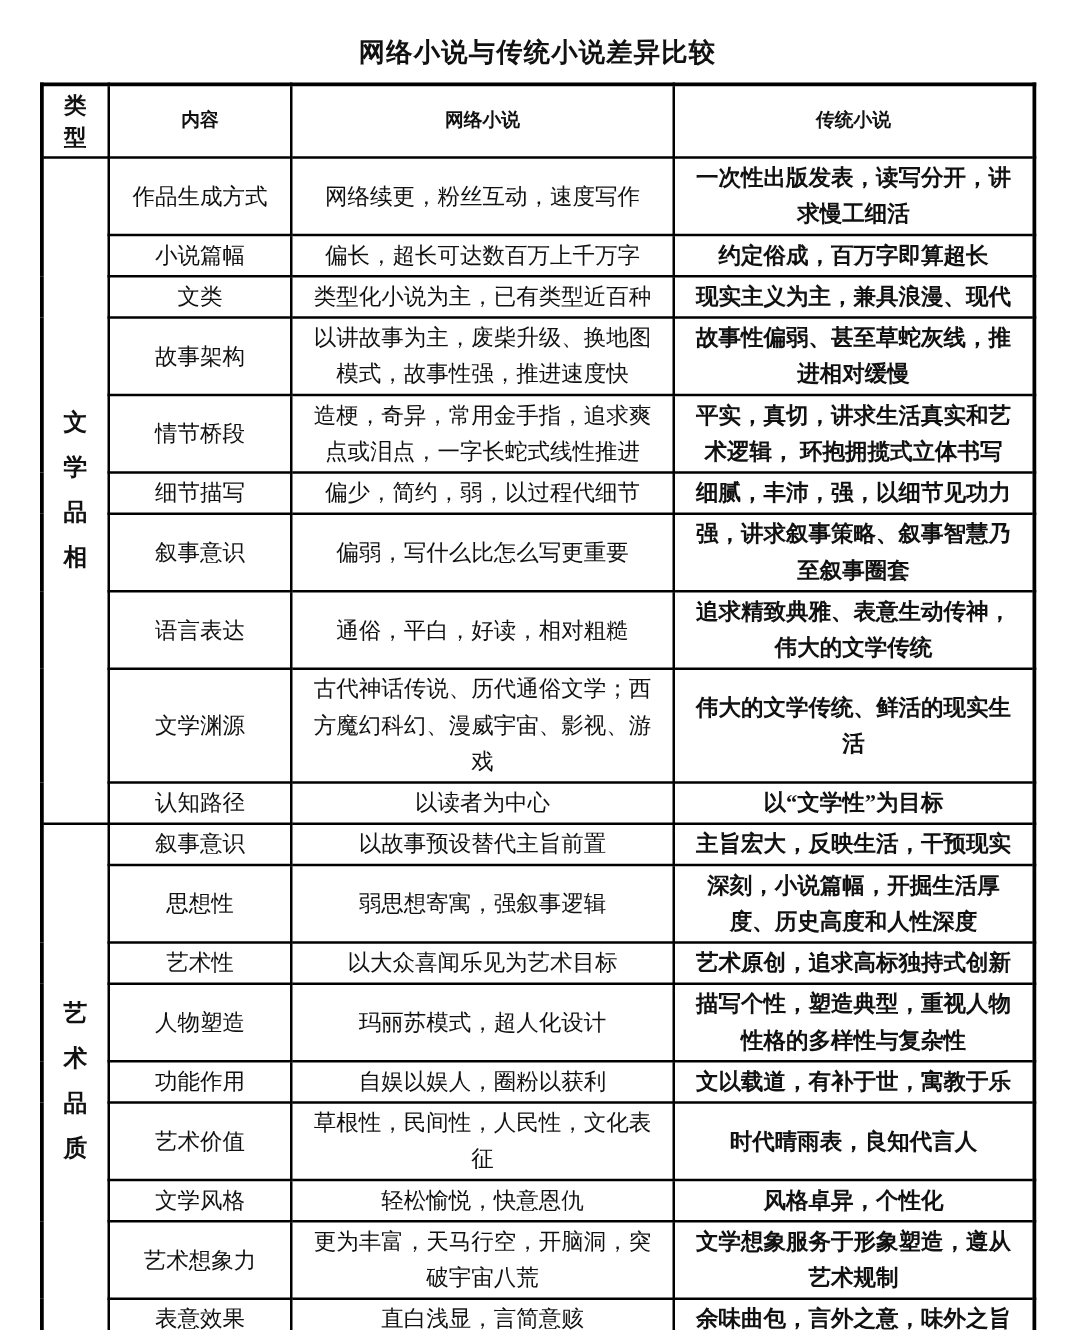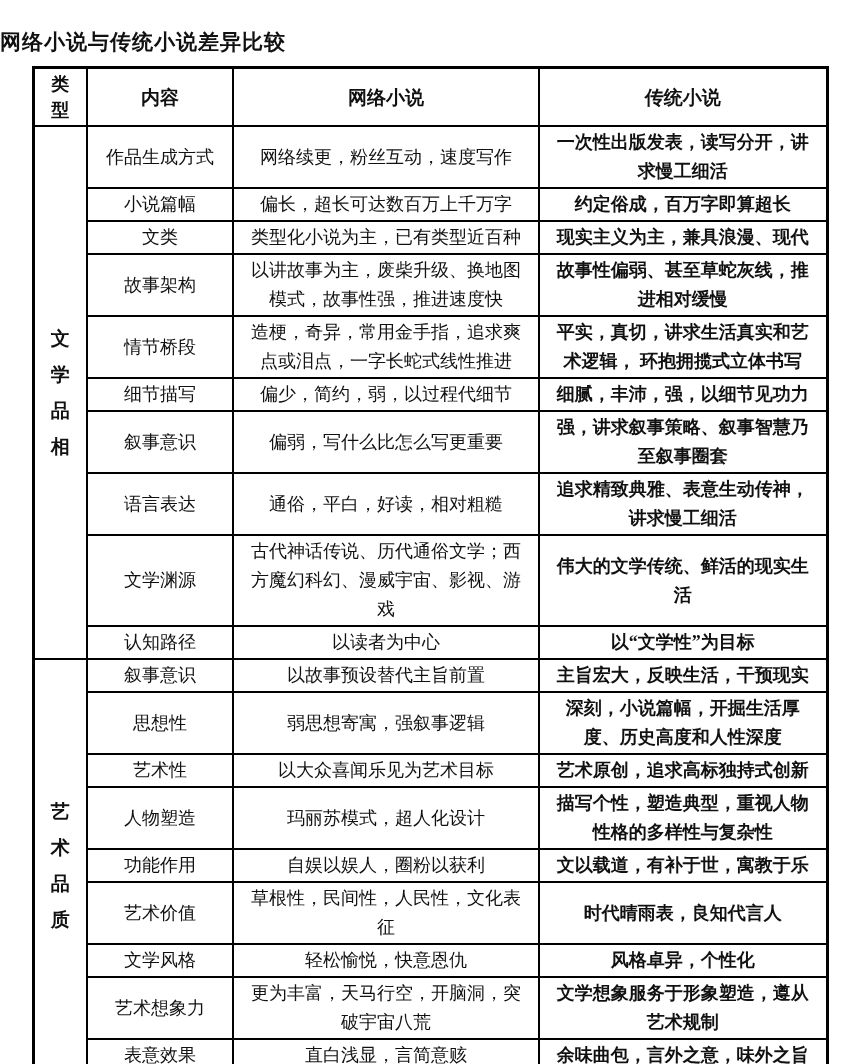--- a/index.html
+++ b/index.html
@@ -10,21 +10,21 @@
     font-family: "Liberation Serif", "DejaVu Serif", serif;
     color: #111111;
     overflow: hidden;
   }
   .page {
     width: 860px;
     height: 1064px;
     padding-top: 28px;
   }
   .doc-title {
-    text-align: left;
+    text-align: center;
     font-size: 21px;
     font-weight: 700;
     letter-spacing: 1px;
     margin-bottom: 10px;
   }
   table.compare-table {
     border-collapse: collapse;
     table-layout: fixed;
     width: 794px;
     margin: 0 auto;
@@ -37,21 +37,21 @@
   td {
     border: 2px solid #000;
     text-align: center;
     vertical-align: middle;
     font-size: 18px;
     line-height: 29px;
     padding: 1px 4px;
   }
   thead td {
     font-weight: 700;
-    font-size: 19px;
+    font-size: 15px;
     height: 58px;
   }
   td.type-head {
     white-space: pre-line;
     line-height: 26px;
     font-size: 18px;
     padding: 2px 0;
   }
   td.type-cell {
     white-space: pre-line;
@@ -122,21 +122,21 @@
           <td class="trad-cell">细腻，丰沛，强，以细节见功力</td>
         </tr>
         <tr>
           <td class="label-cell">叙事意识</td>
           <td class="web-cell">偏弱，写什么比怎么写更重要</td>
           <td class="trad-cell">强，讲求叙事策略、叙事智慧乃至叙事圈套</td>
         </tr>
         <tr>
           <td class="label-cell">语言表达</td>
           <td class="web-cell">通俗，平白，好读，相对粗糙</td>
-          <td class="trad-cell">追求精致典雅、表意生动传神，讲求慢工细活</td>
+          <td class="trad-cell">追求精致典雅、表意生动传神，伟大的文学传统</td>
         </tr>
         <tr>
           <td class="label-cell">文学渊源</td>
           <td class="web-cell">古代神话传说、历代通俗文学；西方魔幻科幻、漫威宇宙、影视、游戏</td>
           <td class="trad-cell">伟大的文学传统、鲜活的现实生活</td>
         </tr>
         <tr>
           <td class="label-cell">认知路径</td>
           <td class="web-cell">以读者为中心</td>
           <td class="trad-cell">以“文学性”为目标</td>

